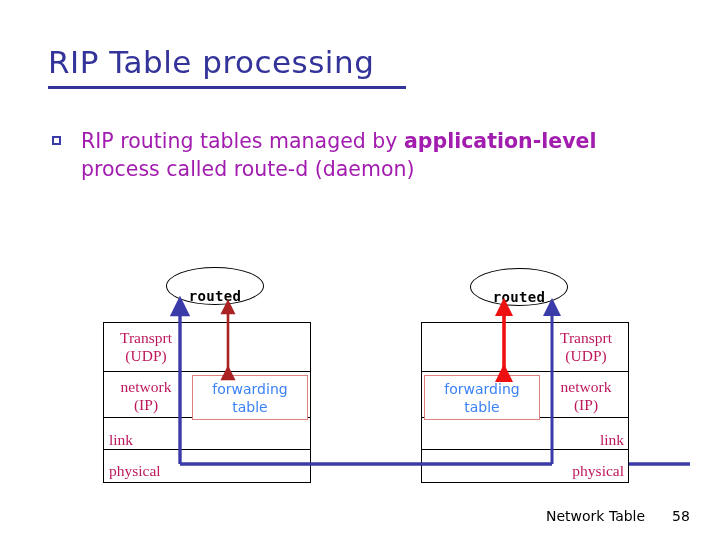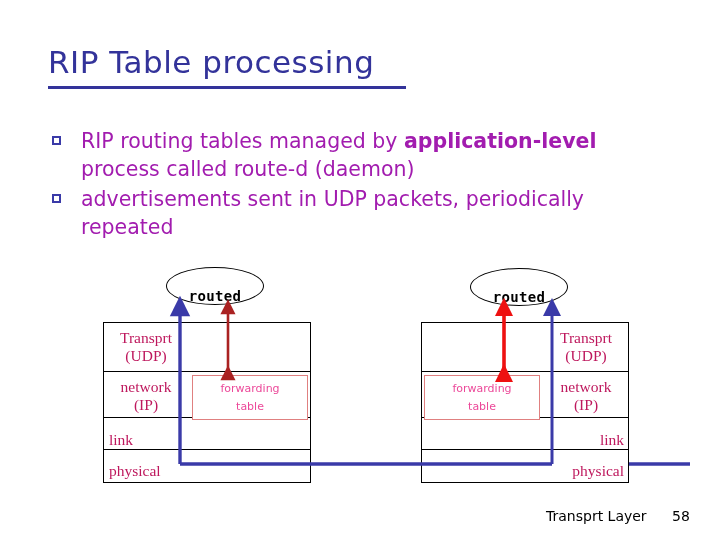--- a/index.html
+++ b/index.html
@@ -136,23 +136,23 @@
     border: 1.4px solid #e08080;
     background: #ffffff;
     box-sizing: border-box;
     display: flex;
     align-items: center;
     justify-content: center;
     text-align: center;
   }
   .fwd-label {
     font-family: "DejaVu Sans", sans-serif;
-    font-size: 11px;
+    font-size: 14px;
     line-height: 18px;
-    color: #ec4899;
+    color: #3b82f6;
   }
 
   
   #footer-text {
     position: absolute;
     left: 546px;
     top: 508px;
     font-family: "DejaVu Sans", sans-serif;
     font-size: 14px;
     color: #000000;
@@ -175,24 +175,20 @@
   <div id="title">RIP Table processing</div>
   <div id="title-underline"></div>
 
   <div id="bullets">
 
     <div class="bullet-row">
       <span class="bullet-marker"></span>
       <div class="bullet-text"><span>RIP routing tables managed by </span><b>application-level</b><span> process called route-d (daemon)</span></div>
     </div>
 
-    <div class="bullet-row">
-      <span class="bullet-marker"></span>
-      <div class="bullet-text"><span>advertisements sent in UDP packets, periodically repeated</span></div>
-    </div>
 
   </div>
 
   <div class="routed-oval" style="left:166px; top:267px; width:98px; height:38px;">
     <span class="routed-label">routed</span>
   </div>
 
   <div class="routed-oval" style="left:470px; top:268px; width:98px; height:38px;">
     <span class="routed-label">routed</span>
   </div>
@@ -278,16 +274,16 @@
 
     <line x1="180" y1="464" x2="552" y2="464" stroke="#3a3aa8" stroke-width="3.4"></line>
 
     <line x1="103" y1="464" x2="180" y2="464" stroke="#3a3aa8" stroke-width="3.4" opacity="0"></line>
 
     <line x1="629" y1="464" x2="690" y2="464" stroke="#3a3aa8" stroke-width="3.4"></line>
 
     <line x1="44" y1="464" x2="103" y2="464" stroke="#3a3aa8" stroke-width="3.4" opacity="0"></line>
   </svg>
 
-  <div id="footer-text">Transprt Layer</div>
+  <div id="footer-text">Network Table</div>
   <div id="footer-page">58</div>
 
 </div>
 
 </body></html>

